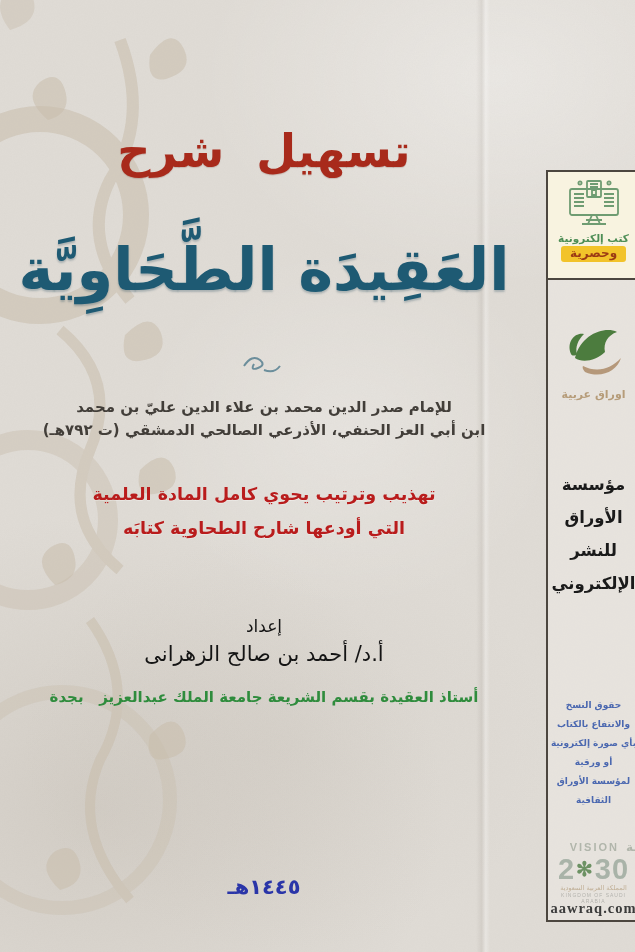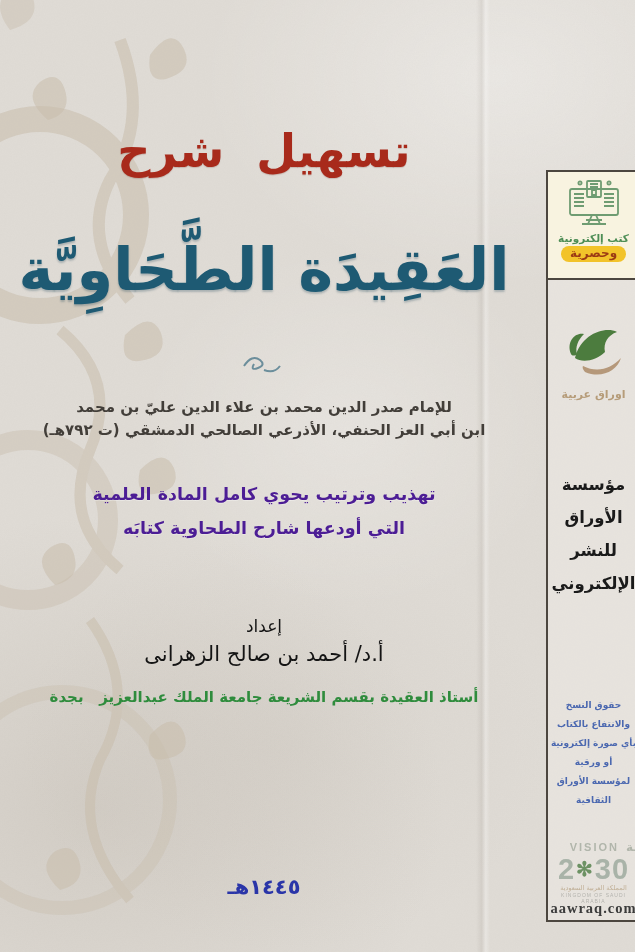--- a/index.html
+++ b/index.html
@@ -35,21 +35,21 @@
     font-size:59px; font-weight:bold; color:#1e5a73; line-height:1.55;
     letter-spacing:1px; text-shadow:0 2px 2px rgba(15,55,75,.25);
   }
   .signature { position:absolute; left:222px; top:352px; opacity:.8; }
   .author-block{
     position:absolute; left:0; top:396px; width:100%;
     font-size:15px; font-weight:bold; color:#423e39; line-height:23px;
   }
   .subtitle-block{
     position:absolute; left:0; top:477px; width:100%;
-    font-size:17.5px; font-weight:bold; color:#4c1d95; line-height:34px;
+    font-size:17.5px; font-weight:bold; color:#b91c1c; line-height:34px;
     text-shadow:0 1px 0 rgba(255,255,255,.3);
   }
   .prep-label{ position:absolute; left:0; top:616px; width:100%; font-size:17px; color:#141414; }
   .preparer-name{ position:absolute; left:0; top:642px; width:100%; font-size:21px; color:#141414; }
   .preparer-title{
     position:absolute; left:0; top:688px; width:100%;
     font-size:15px; font-weight:bold; color:#2f8c3d; white-space:pre;
   }
   .date-block{
     position:absolute; left:0; top:872px; width:100%;
@@ -64,21 +64,21 @@
     margin-left:40px;
   }
   .ebook-box{
     position:absolute; left:0; top:0; width:100%; height:108px;
     background:#f8f3e0; border-bottom:2px solid #4c463f;
     display:flex; flex-direction:column; align-items:center; padding-top:7px;
   }
   .ebook-label{ font-size:10.5px; font-weight:bold; color:#4d8d55; margin-top:3px; direction:rtl; }
   .ebook-chip{
     margin-top:2px; background:#f2c32a; color:#9c3a14; font-size:12px; font-weight:bold;
-    padding:0 9px 2px; border-radius:8px; direction:rtl;
+    padding:0 9px 2px; border-radius:3px; direction:rtl;
   }
   .logo-block{ position:absolute; left:0; top:152px; width:100%; }
   .logo-text{ font-size:11px; font-weight:bold; color:#b69c79; margin-top:4px; direction:rtl; }
   .publisher-words{
     position:absolute; left:0; top:296px; width:100%;
     font-size:16.5px; font-weight:bold; color:#1a1a1a; line-height:33px; direction:rtl;
   }
   .copyright{
     position:absolute; left:0; top:524px; width:100%;
     font-size:9px; font-weight:bold; color:#4b68b0; line-height:19px; direction:rtl;

